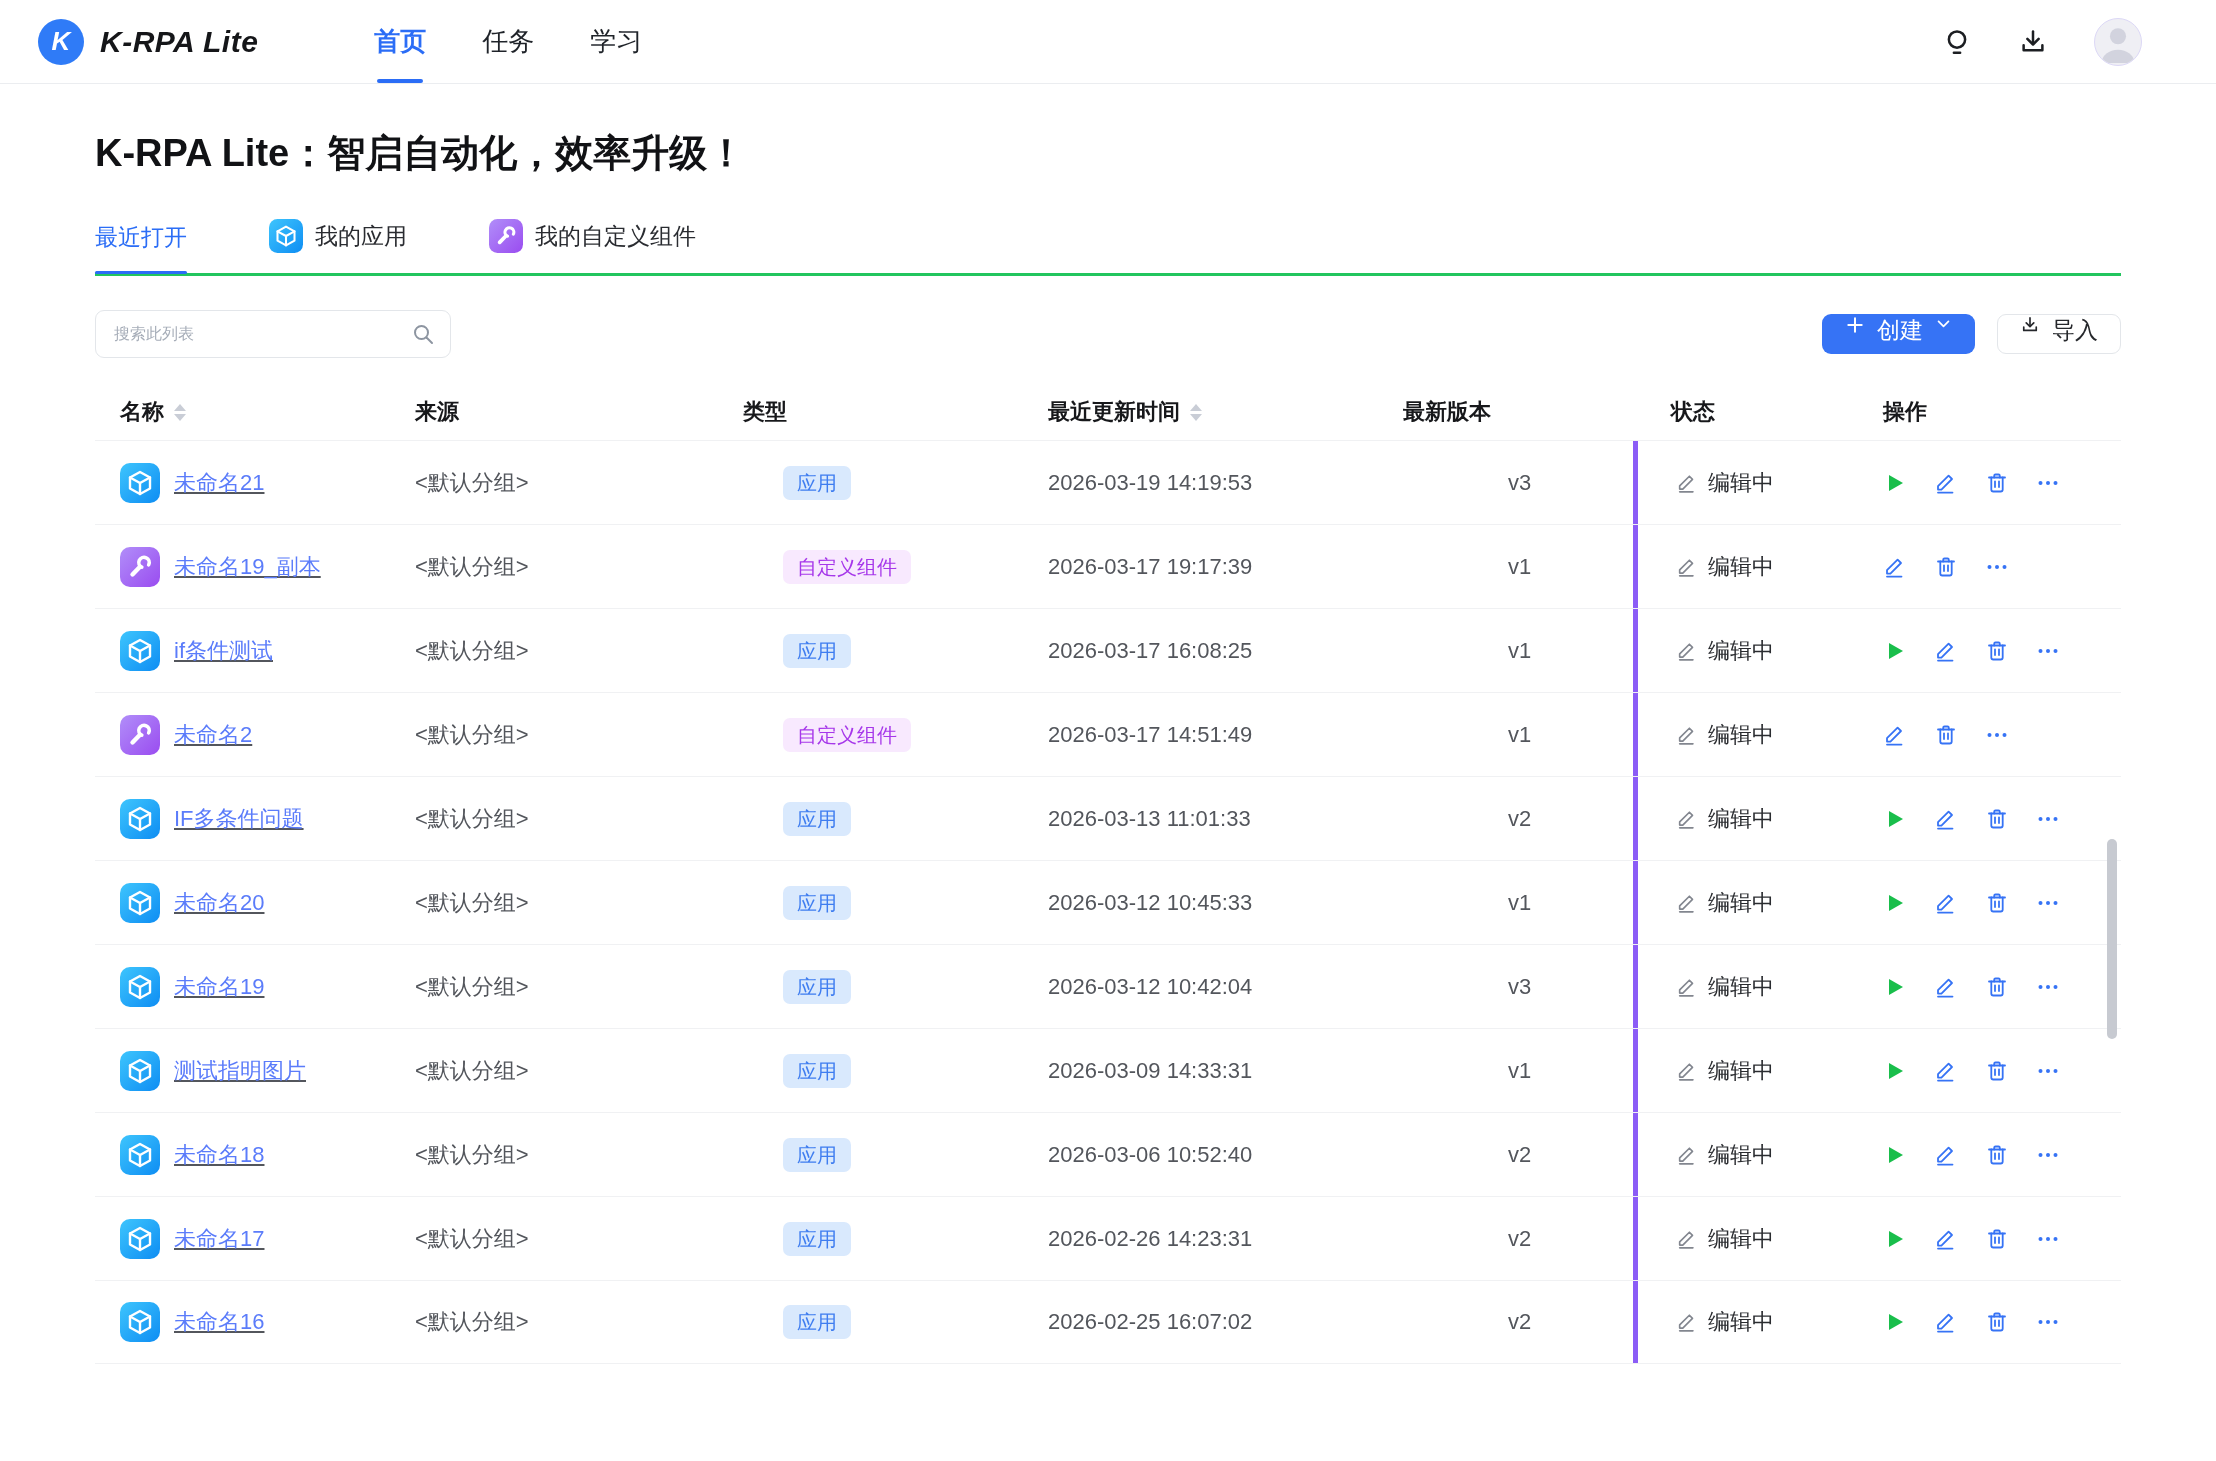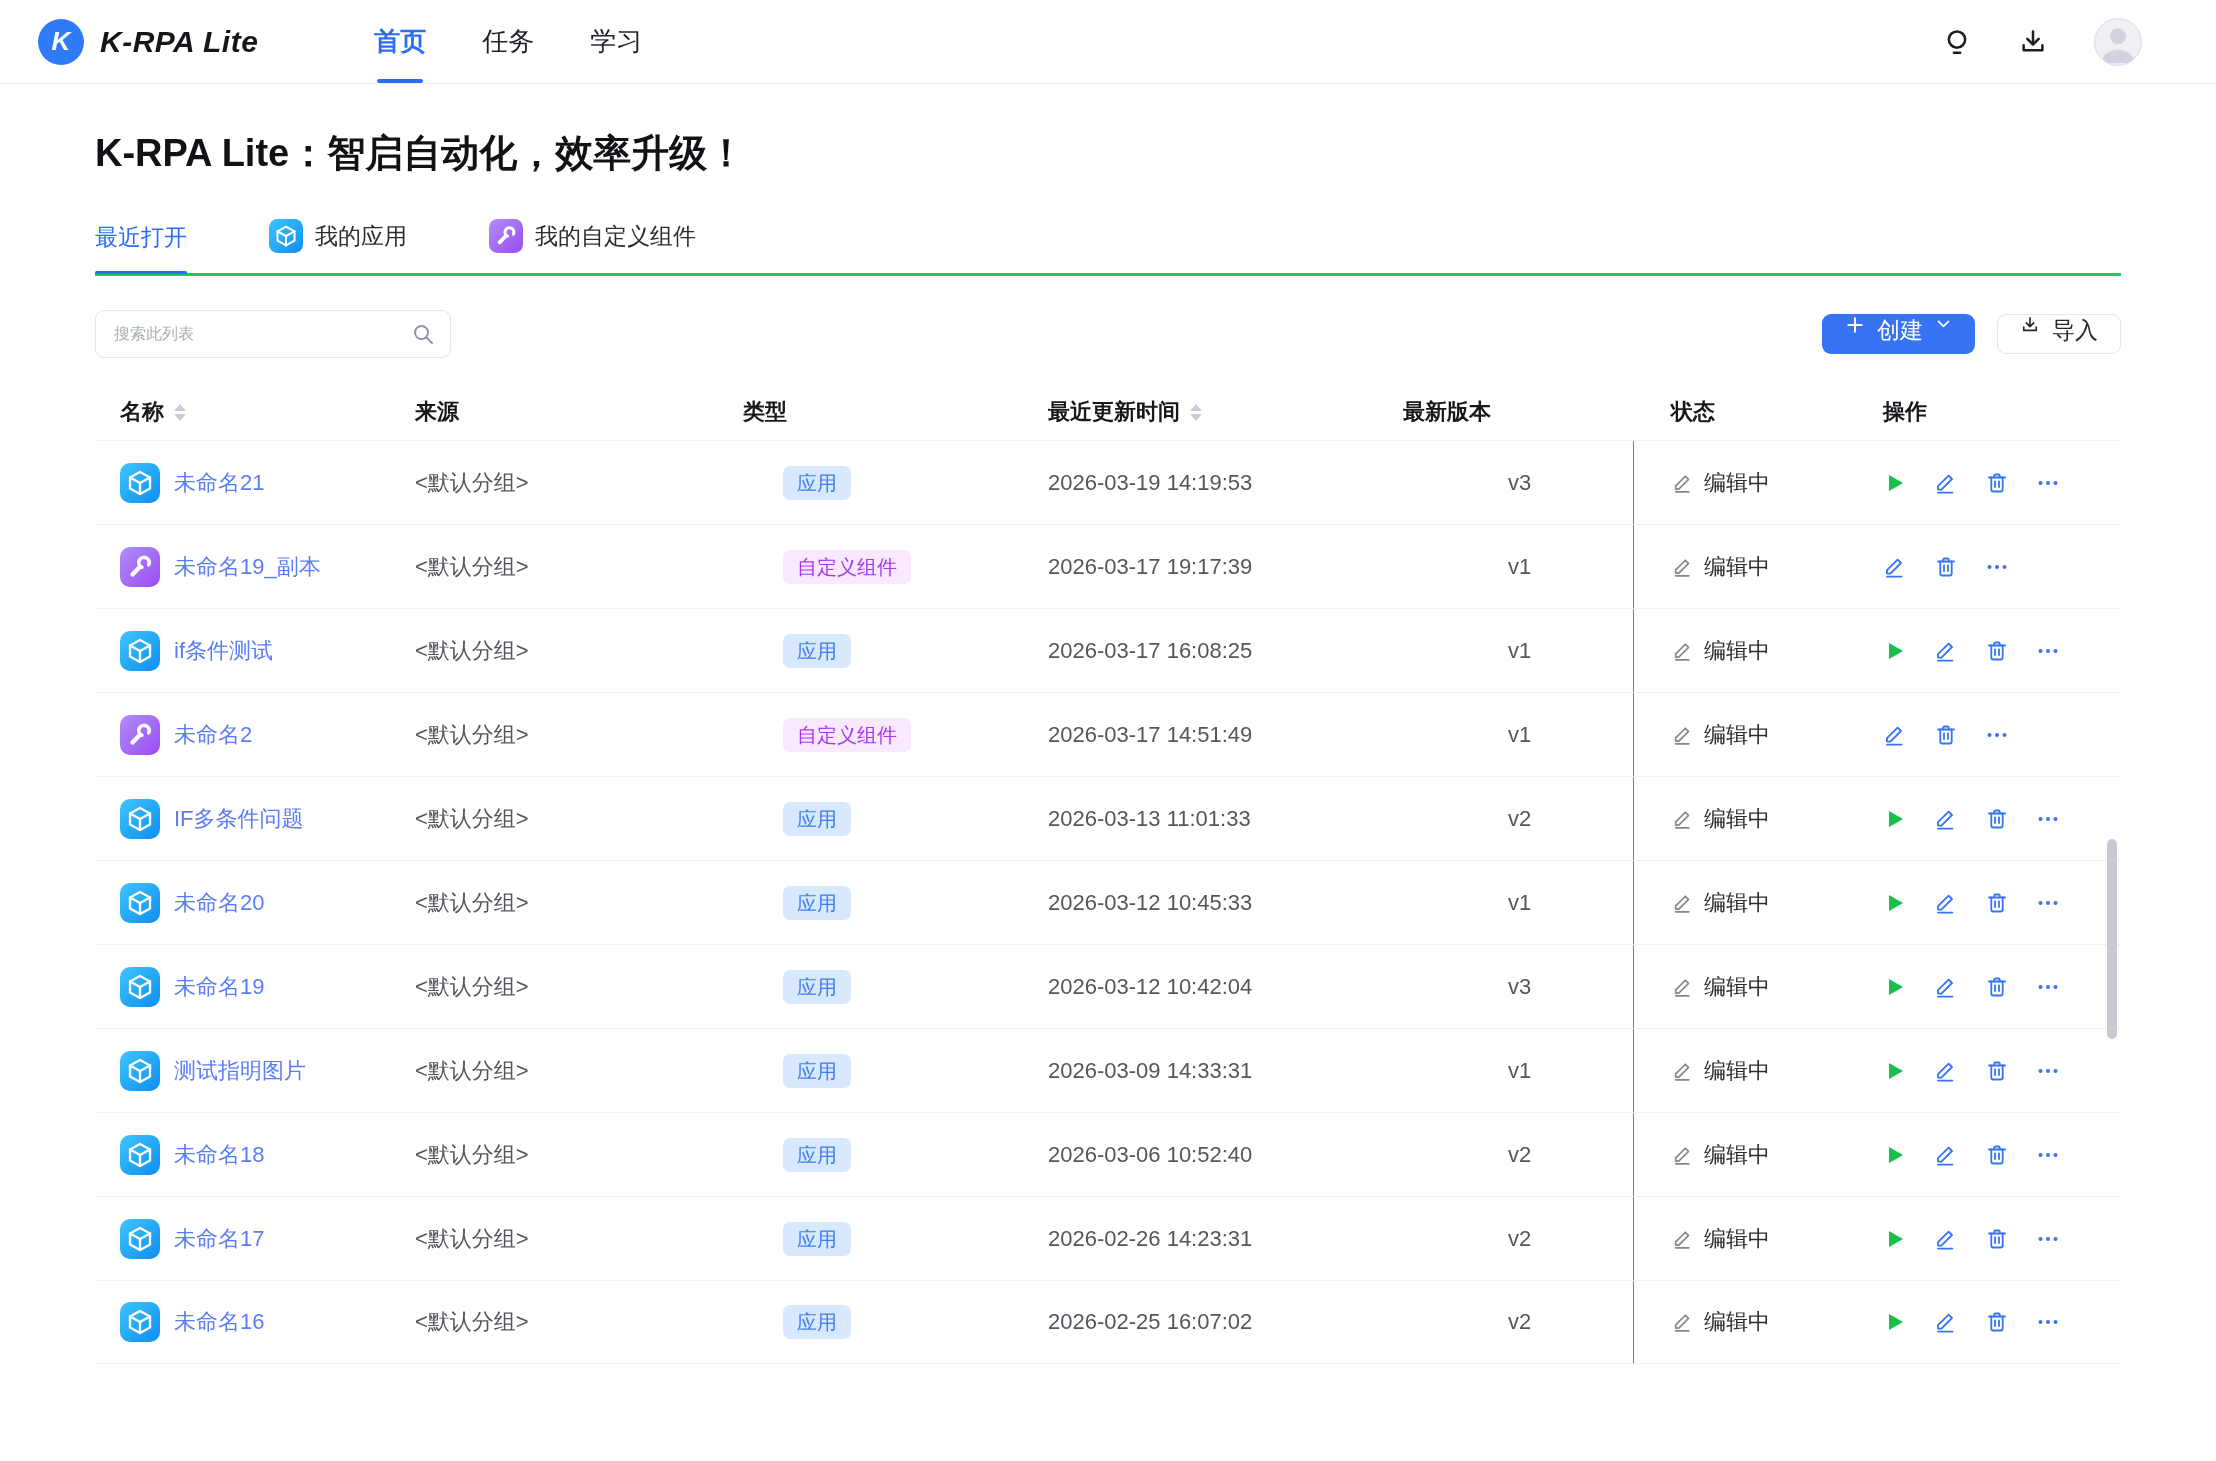--- a/index.html
+++ b/index.html
@@ -59,29 +59,29 @@
   .thead { height:56px; font-weight:700; font-size:22px; color:#17181b; }
   .th { display:flex; align-items:center; gap:10px; }
   .th-name { padding-left:25px; }
   .sorter { display:flex; flex-direction:column; gap:3px; }
   .sorter i { width:0; height:0; border-left:6px solid transparent; border-right:6px solid transparent; }
   .sorter .up { border-bottom:7px solid #c9cdd6; }
   .sorter .down { border-top:7px solid #c9cdd6; }
 
   .trow { height:84px; border-top:1px solid #f0f1f3; font-size:22px; color:#53565c; }
   .trow:last-child { border-bottom:1px solid #f0f1f3; }
-  .c-name { display:flex; align-items:center; gap:14px; padding-left:25px; }
+  .c-name { display:flex; align-items:center; gap:14px; padding-left:25px;text-decoration:underline; }
   .row-ic { width:40px; height:40px; flex:0 0 auto; }
   .name-link { color:#5b7cfa; text-decoration:none; cursor:pointer; font-size:22px; }
   .badge { display:inline-block; padding:7px 14px; border-radius:7px; font-size:20px; line-height:1;margin-left:40px; }
   .badge-app { background:#d9e9fd; color:#3f7df0; }
   .badge-comp { background:#f8e9fe; color:#a637ea; }
   .c-version { padding-left:105px; }
   .c-status { display:flex; align-items:center; gap:10px; color:#2a2c30;
-    padding-left:38px; border-left:1px solid #8b5cf6; height:100%; }
+    padding-left:38px; border-left:5px solid #8b5cf6; height:100%; }
   .st-ic { width:22px; height:22px; color:#82868f; }
   .c-actions { display:flex; align-items:center; gap:27px; padding-left:35px; }
   .act { width:24px; height:24px; cursor:pointer; }
   .act.play { color:#19be4b; }
   .act.blue { color:#3673f5; }
 
   .scrollbar-thumb { position:absolute; right:4px; top:455px; width:10px; height:200px;
     border-radius:6px; background:#c7cad1; }
 </style>
 </head>

